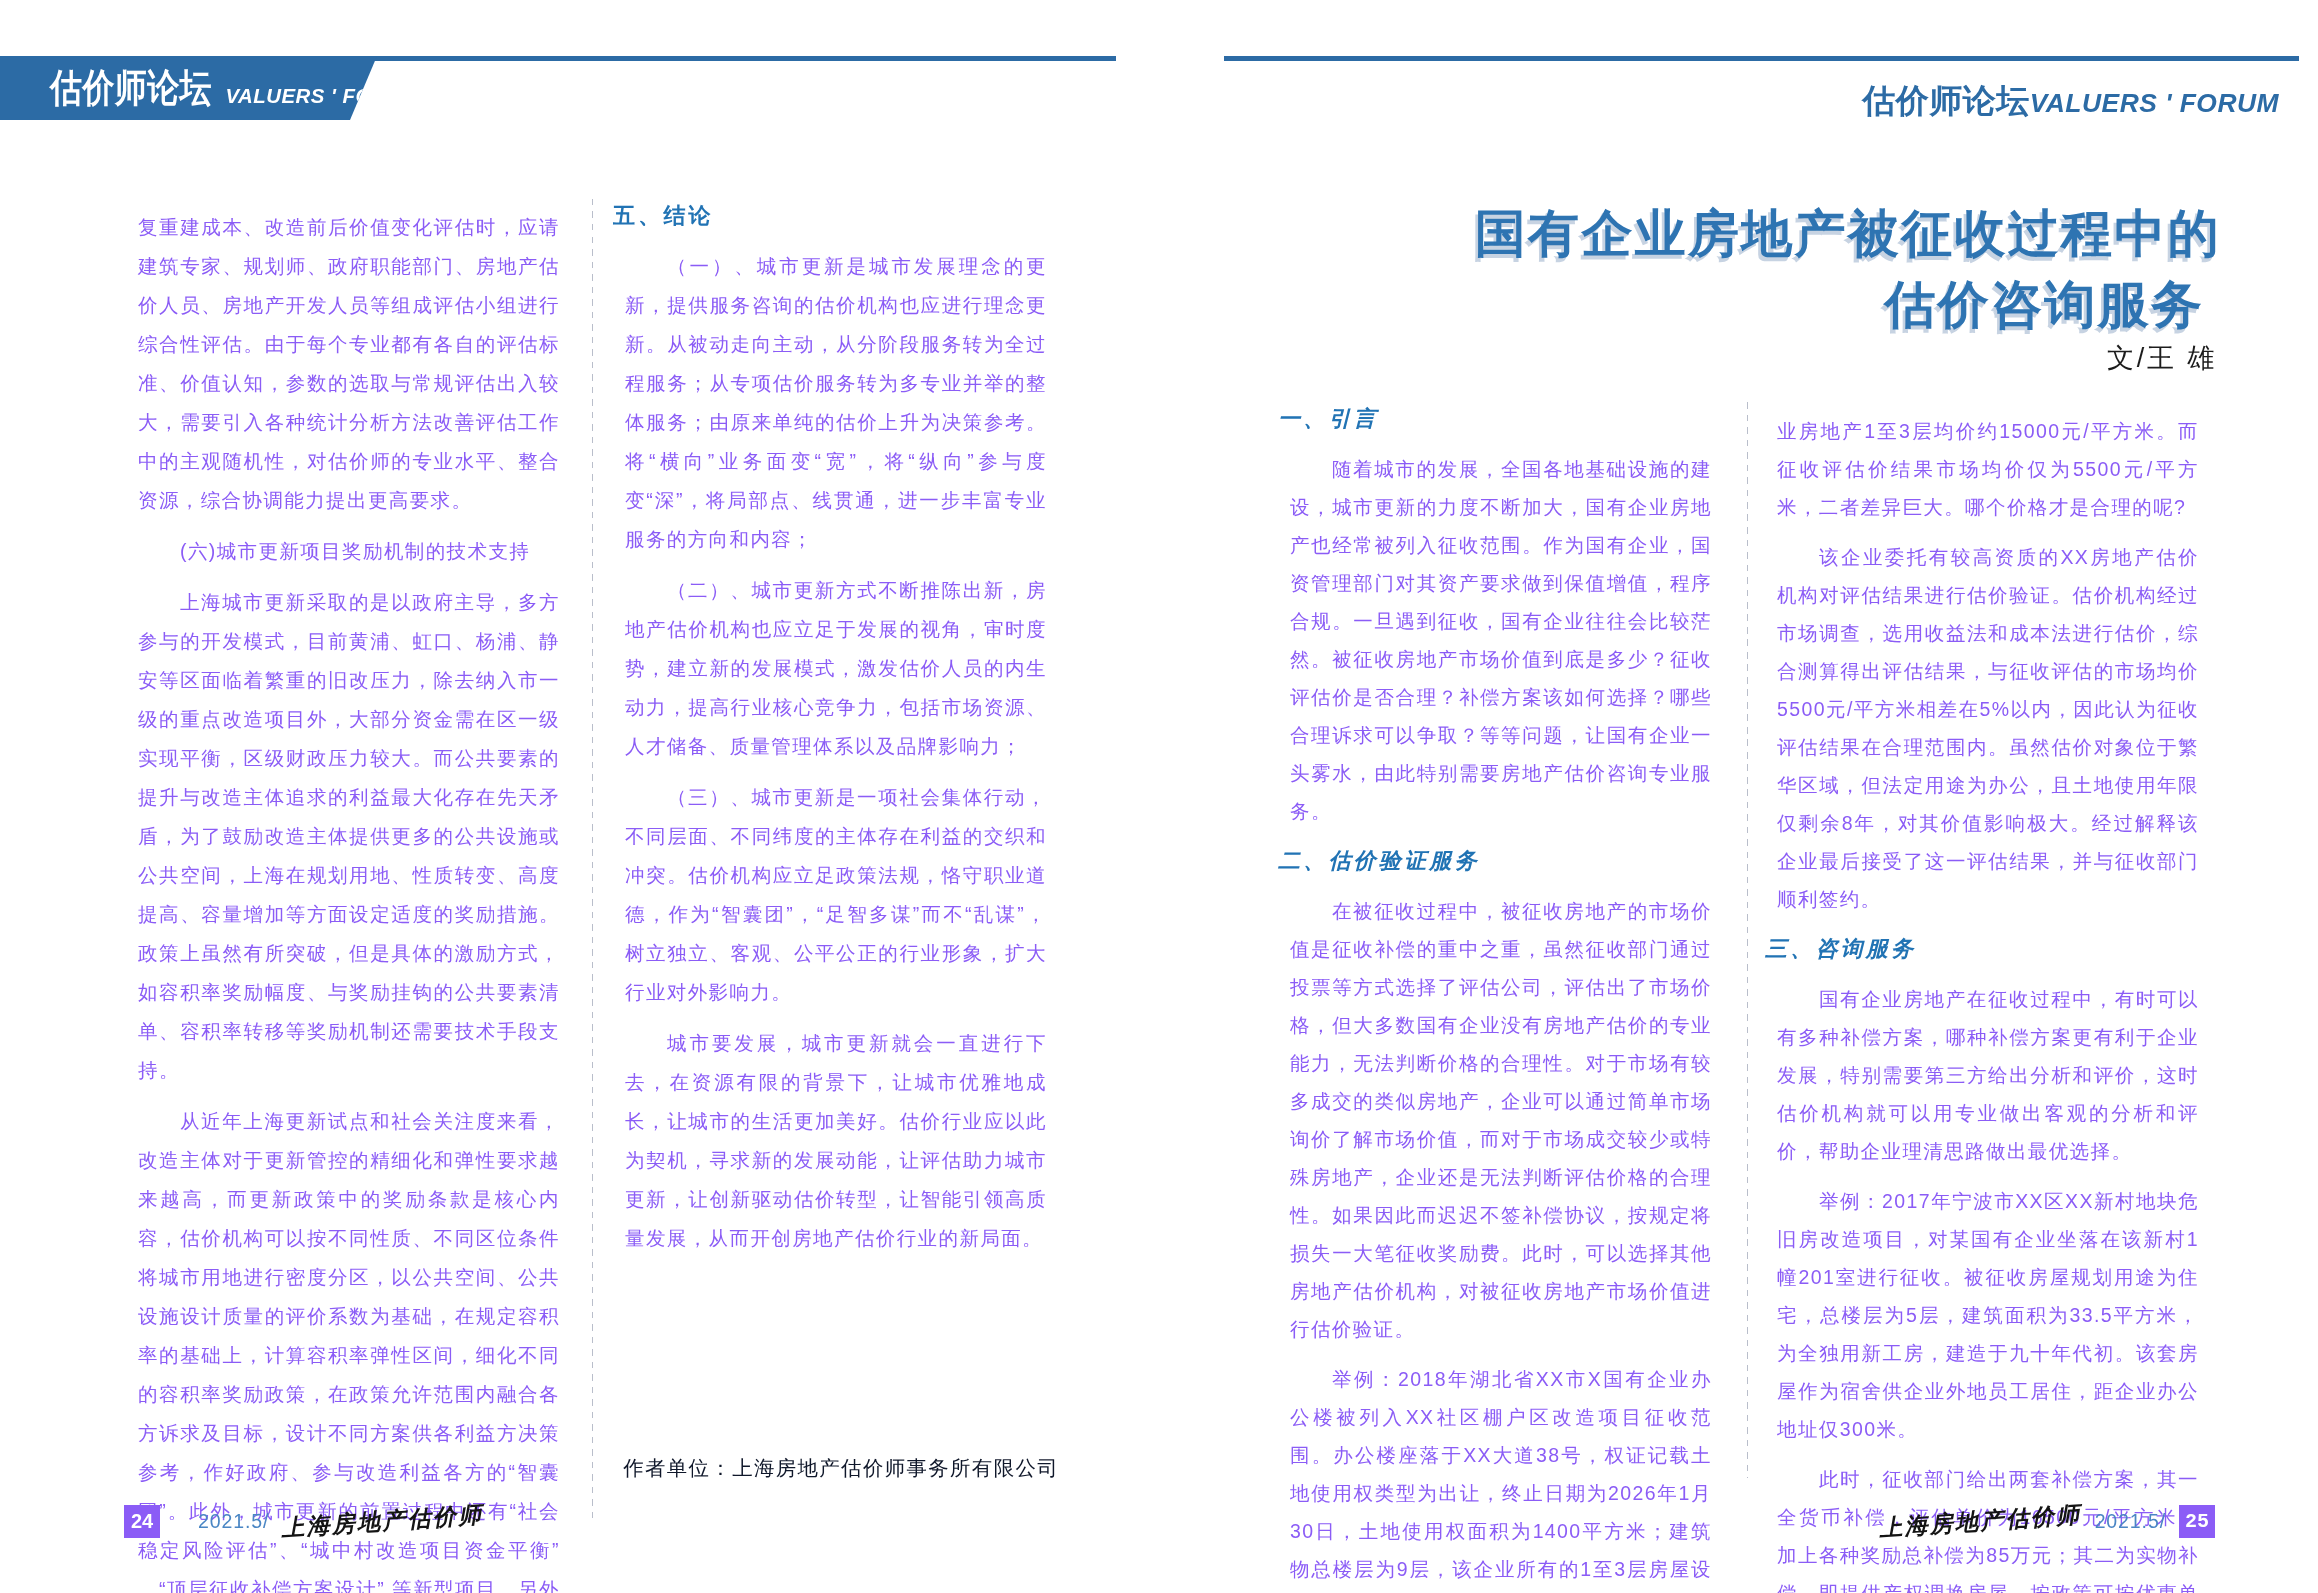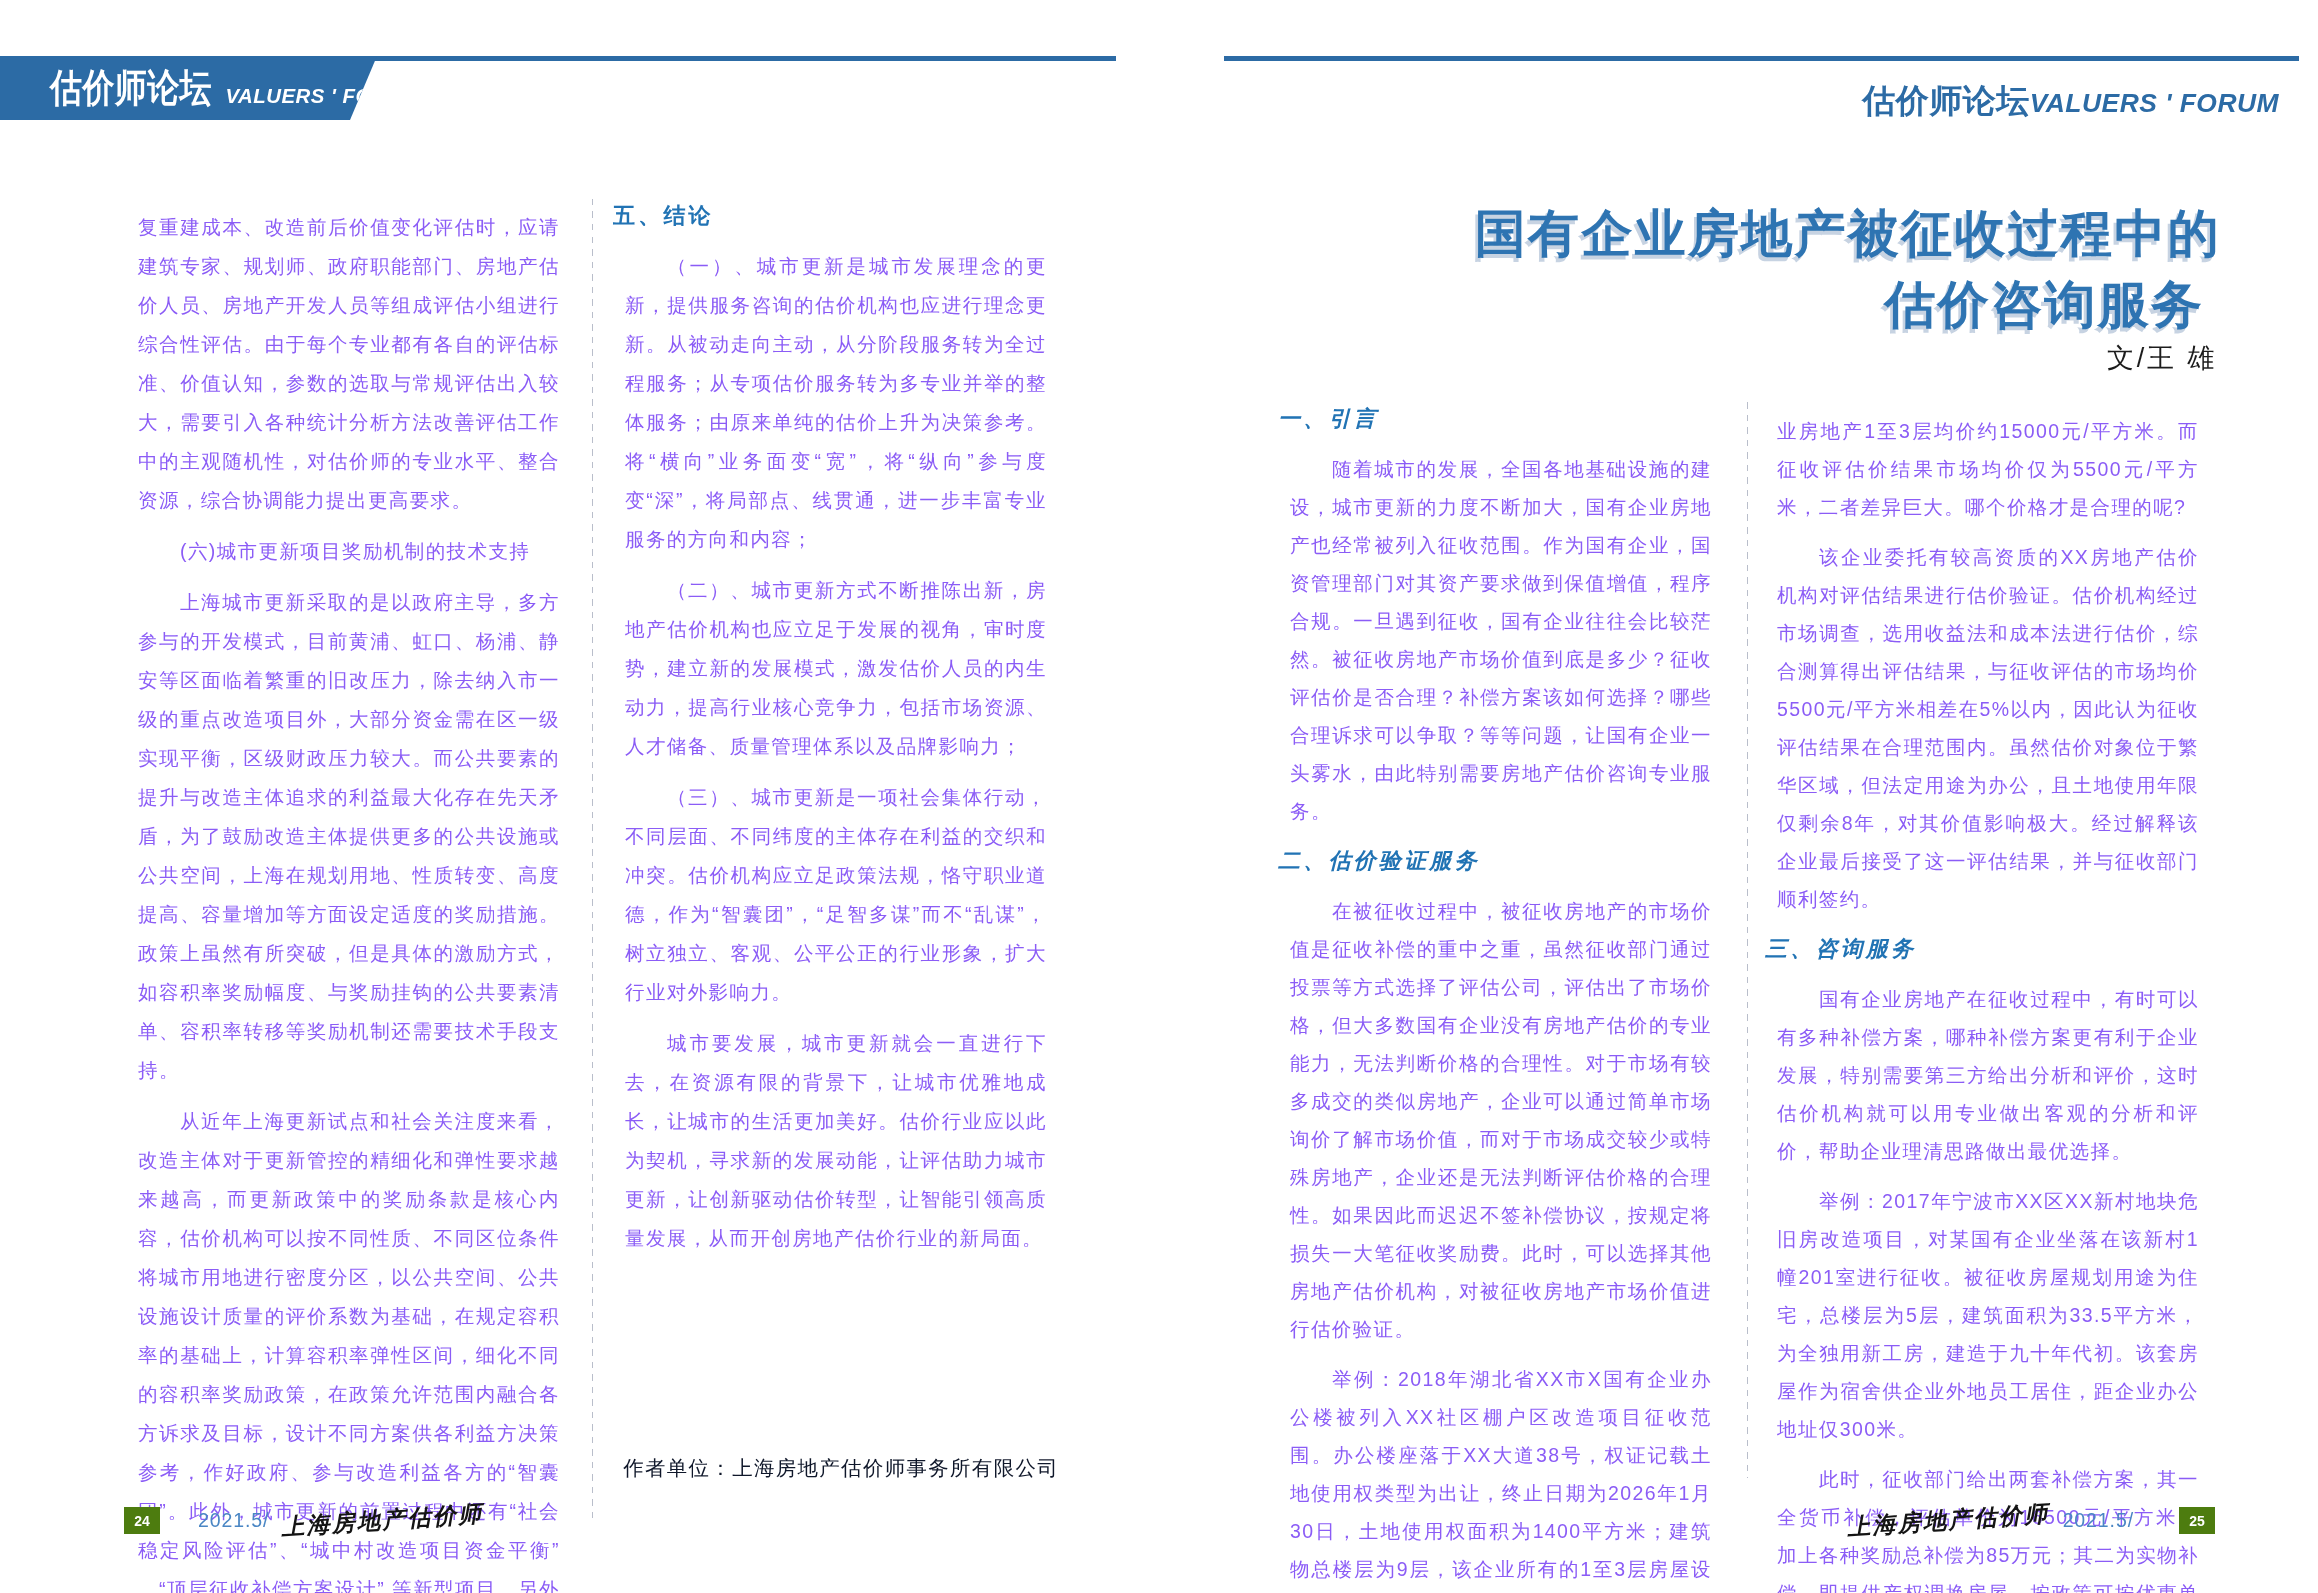--- a/index.html
+++ b/index.html
@@ -66,34 +66,34 @@
     position:absolute;width:1.4px;
     background:repeating-linear-gradient(to bottom,#b9becb 0 6.5px,transparent 6.5px 12.5px);
   }
   #divider-left{left:592px;top:199px;height:1319px;}
   #divider-right{left:1747px;top:402px;height:1076px;}
   
   .footer{position:absolute;display:flex;align-items:center;white-space:nowrap;}
   #footer-left{left:124px;top:1505px;}
   #footer-right{right:119px;top:1505px;}
   .pagenum{
-    width:36px;height:27px;background:#4d7c0f;color:#fff;
-    font-weight:bold;font-size:14px;display:flex;align-items:center;justify-content:center;
+    width:36px;height:33px;background:#8b5cf6;color:#fff;
+    font-weight:bold;font-size:20px;display:flex;align-items:center;justify-content:center;
     letter-spacing:0;
   }
   .issue{color:#4a86c4;font-size:19.5px;letter-spacing:0.9px;}
   .script{
     font-family:"DejaVu Serif", serif;font-style:italic;font-weight:bold;
     font-size:23px;color:#141414;letter-spacing:2.3px;
     transform:rotate(-4deg);display:inline-block;
   }
   #footer-left .issue{margin-left:38px;}
   #footer-left .script{margin-left:12px;}
   #footer-right .issue{margin-left:13px;}
-  #footer-right .pagenum{margin-left:45px;}
+  #footer-right .pagenum{margin-left:13px;font-family:Liberation Mono, monospace;}
 </style>
 </head>
 <body>
 
 <div class="top-rule" id="top-rule-left"></div>
 <div class="top-rule" id="top-rule-right"></div>
 
 <div class="banner">
   <span class="banner-cn">估价师论坛</span>
   <span class="banner-en">VALUERS ' FORUM</span>

